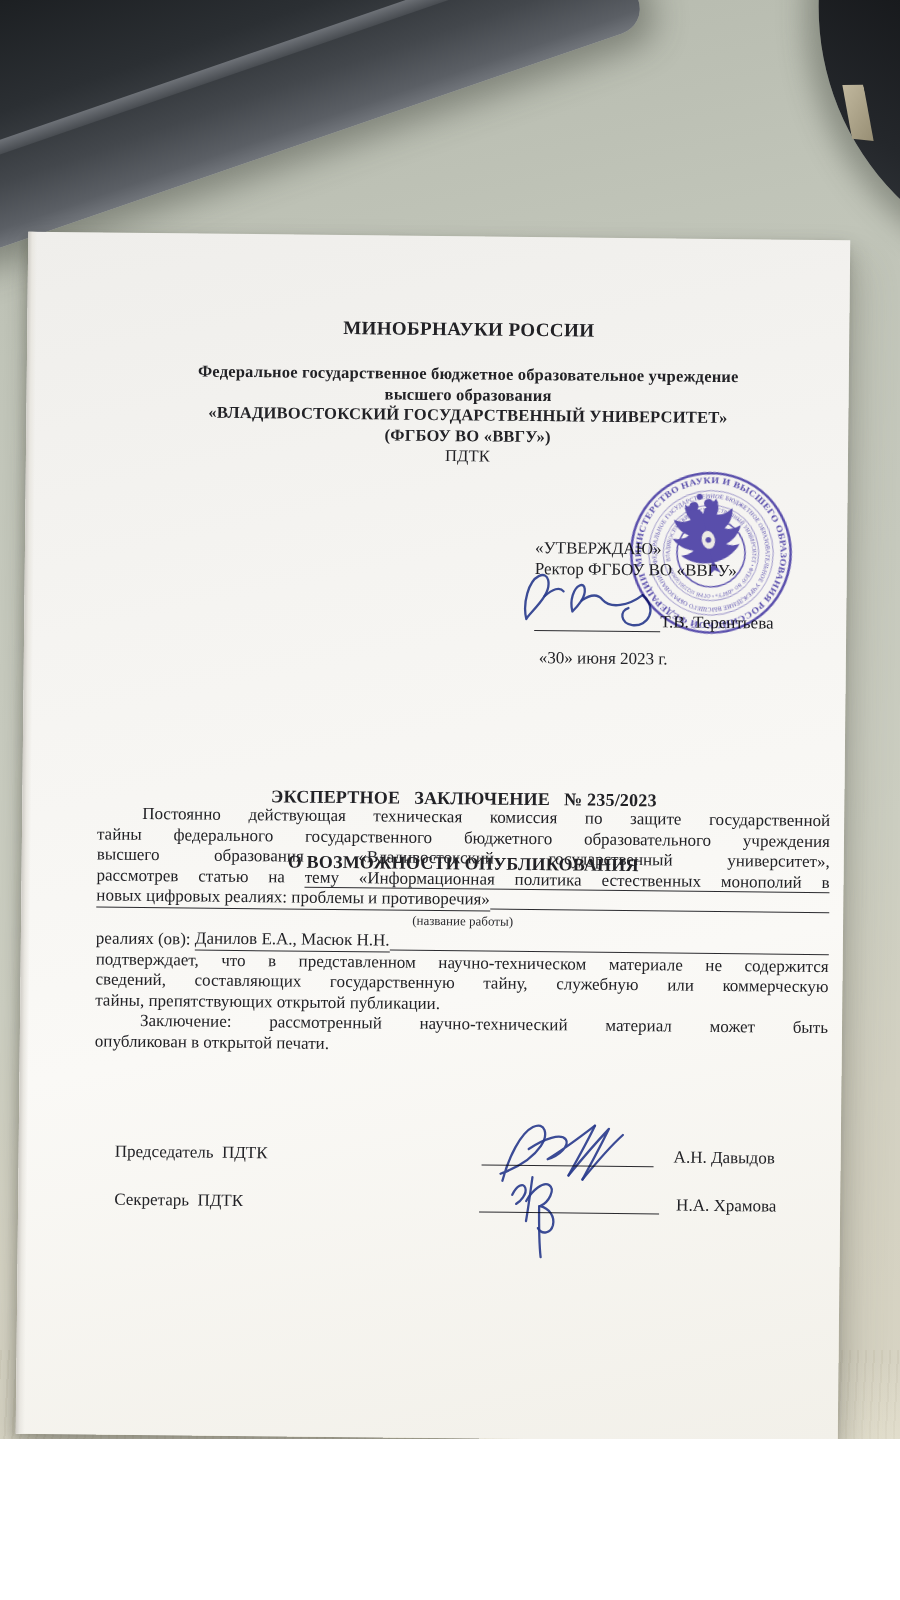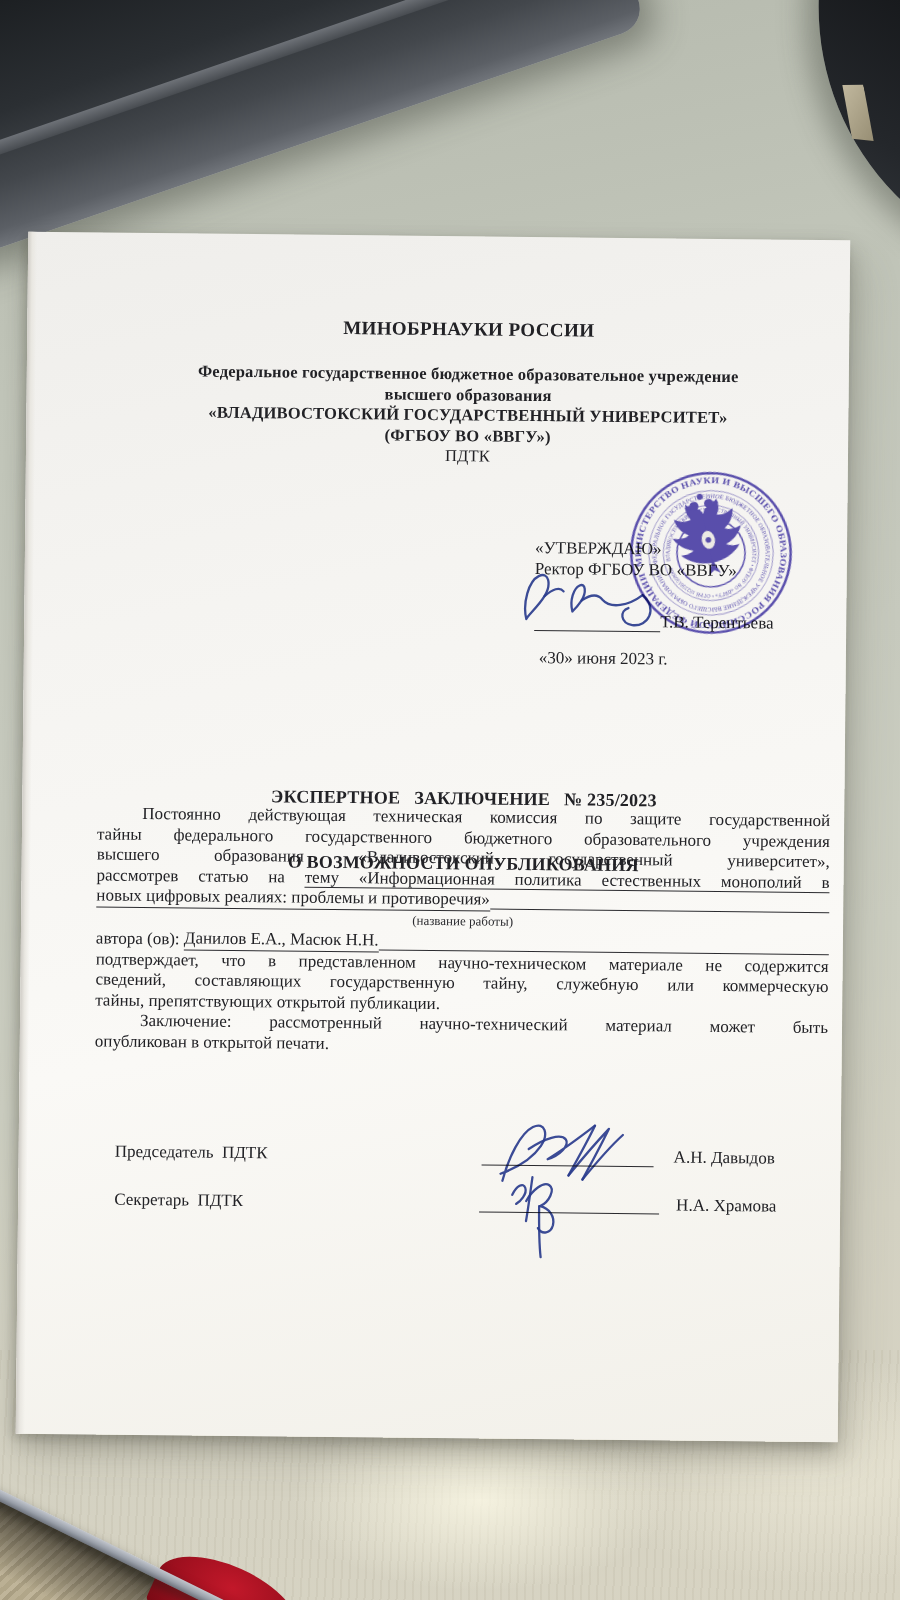--- a/index.html
+++ b/index.html
@@ -1,17 +1,17 @@
 <!DOCTYPE html>
 <html><head>
 <meta charset="utf-8">
 <style>
   html,body{margin:0;padding:0;width:900px;height:1600px;overflow:hidden;
     font-family:"Liberation Serif","DejaVu Serif",serif;}
-  .scene{position:relative;width:900px;height:1600px;overflow:hidden;
+  .scene{position:relative;width:900px;height:1439px;overflow:hidden;
     background:linear-gradient(168deg,#b4b8ac 0%,#c0c4b8 22%,#c7cabe 45%,#cccec1 62%,#d3d1c2 78%,#d8d4c3 100%);}
   
   .desk-lower{position:absolute;left:0;top:1350px;width:900px;height:250px;
     background:
       radial-gradient(ellipse 270px 130px at 480px 150px, rgba(255,252,233,.75), rgba(255,252,233,0) 70%),
       radial-gradient(ellipse 320px 160px at 820px 120px, rgba(250,246,228,.5), rgba(250,246,228,0) 72%),
       repeating-linear-gradient(93deg, rgba(120,108,80,.07) 0 2px, rgba(0,0,0,0) 2px 8px);}
   
   .tl-object{position:absolute;left:-250px;top:-255px;width:850px;height:430px;
     transform:rotate(-19deg);border-radius:0 0 26px 8px;
@@ -170,21 +170,21 @@
       <div class="jline ind">Постоянно действующая техническая комиссия по защите государственной</div>
       <div class="jline">тайны федерального государственного бюджетного образовательного учреждения</div>
       <div class="jline">высшего образования «Владивостокский государственный университет»,</div>
       <div class="jline"><span>рассмотрев статью на </span><span class="ul">тему «Информационная политика естественных монополий в</span></div>
       <div class="fillrow">
           <span class="ul nowrap">новых цифровых реалиях: проблемы и противоречия»</span>
           <span class="fill"></span>
         </div>
       <div class="caption">(название работы)</div>
       <div class="fillrow">
-          <span class="nowrap">автора (ов): </span>
+          <span class="nowrap">реалиях (ов): </span>
           <span class="ul nowrap">Данилов Е.А., Масюк Н.Н.</span>
           <span class="fill"></span>
         </div>
       <div class="jline">подтверждает, что в представленном научно-техническом материале не содержится</div>
       <div class="jline">сведений, составляющих государственную тайну, служебную или коммерческую</div>
       <div class="lline">тайны, препятствующих открытой публикации.</div>
       <div class="jline ind">Заключение: рассмотренный научно-технический материал может быть</div>
       <div class="lline">опубликован в открытой печати.</div>
     </div>
 

